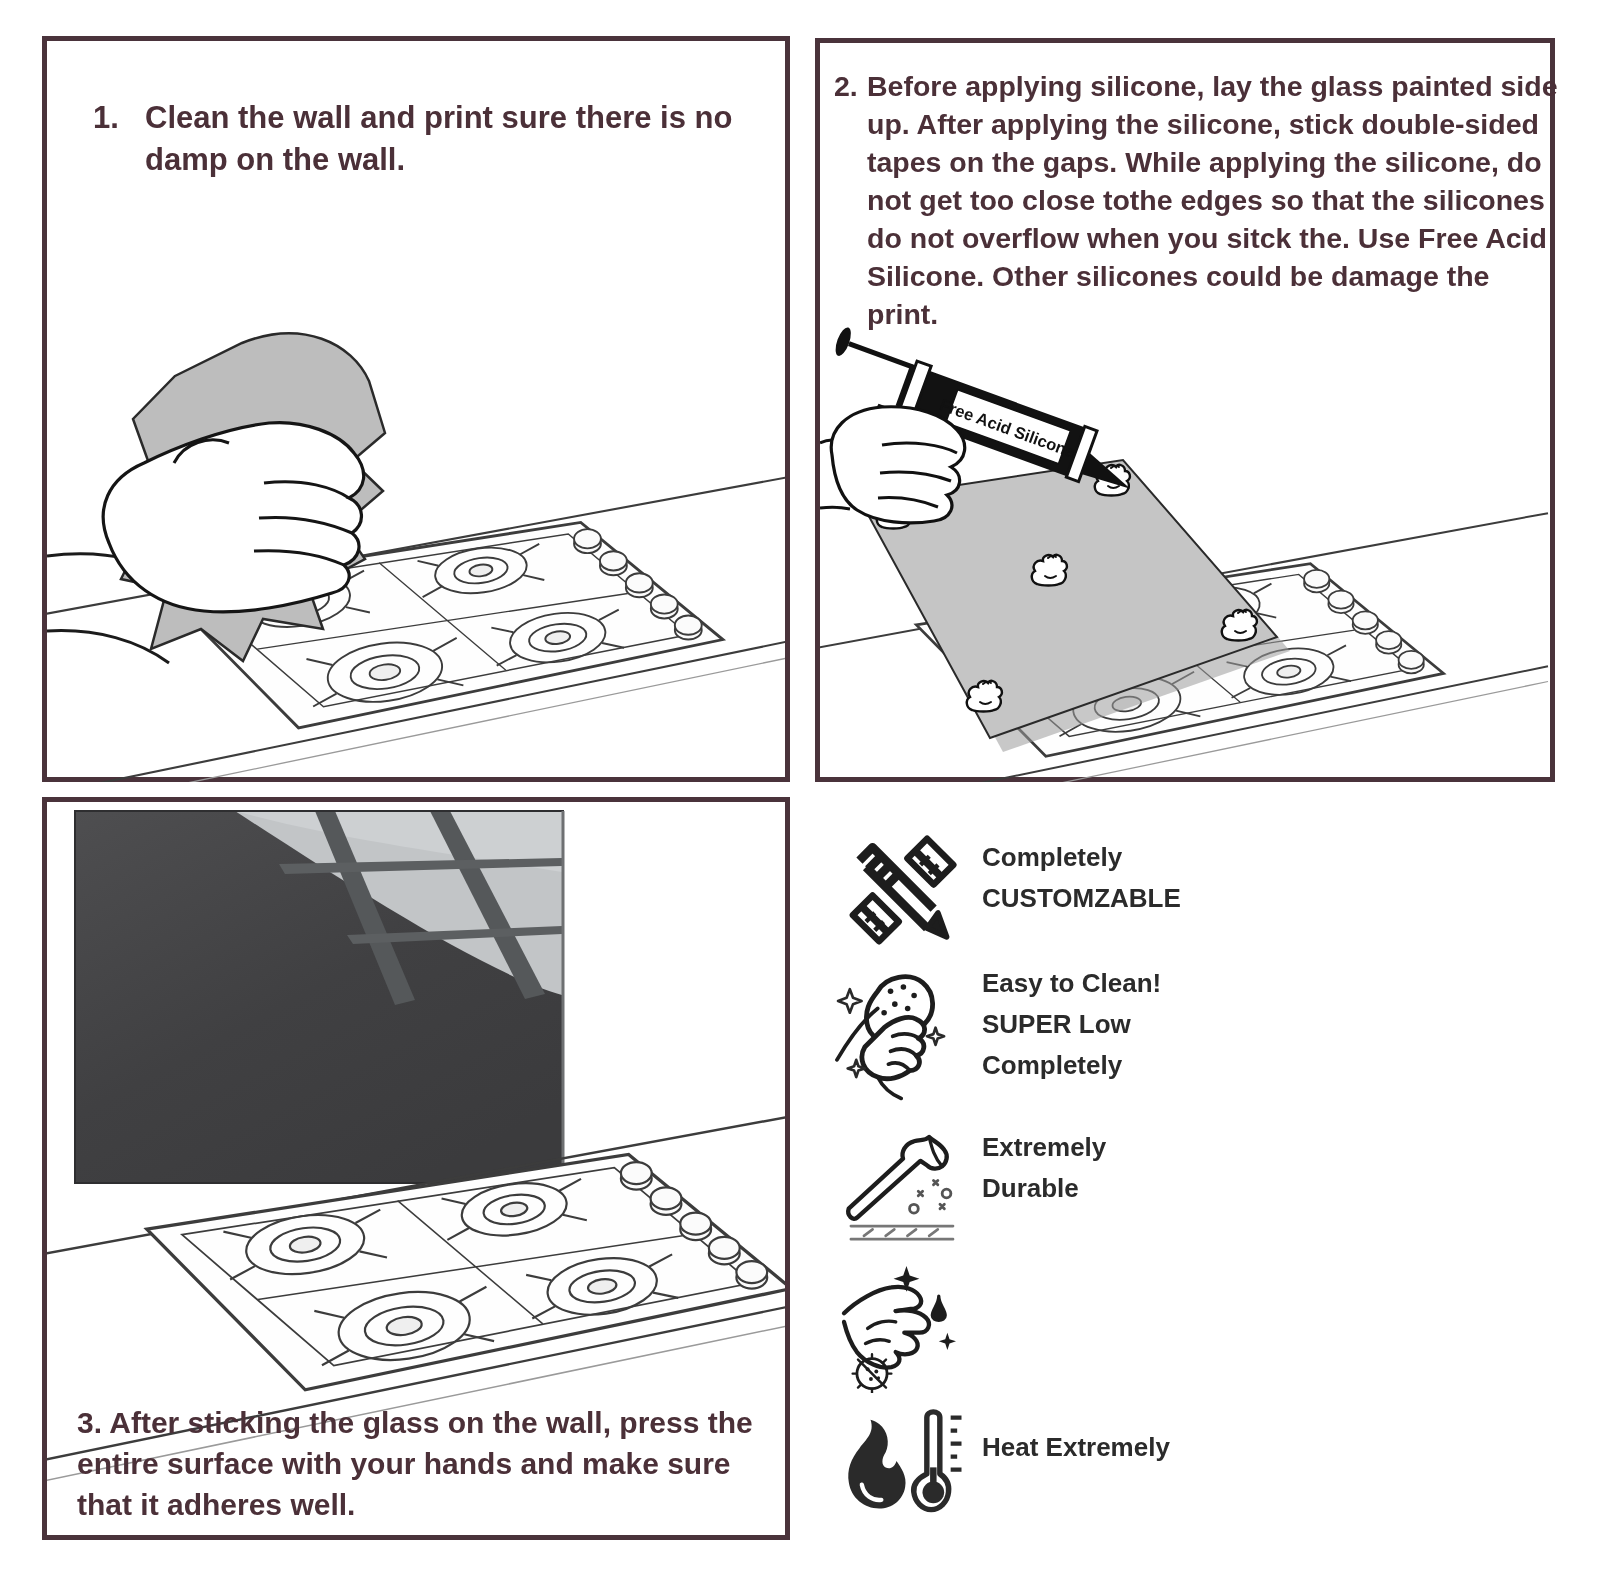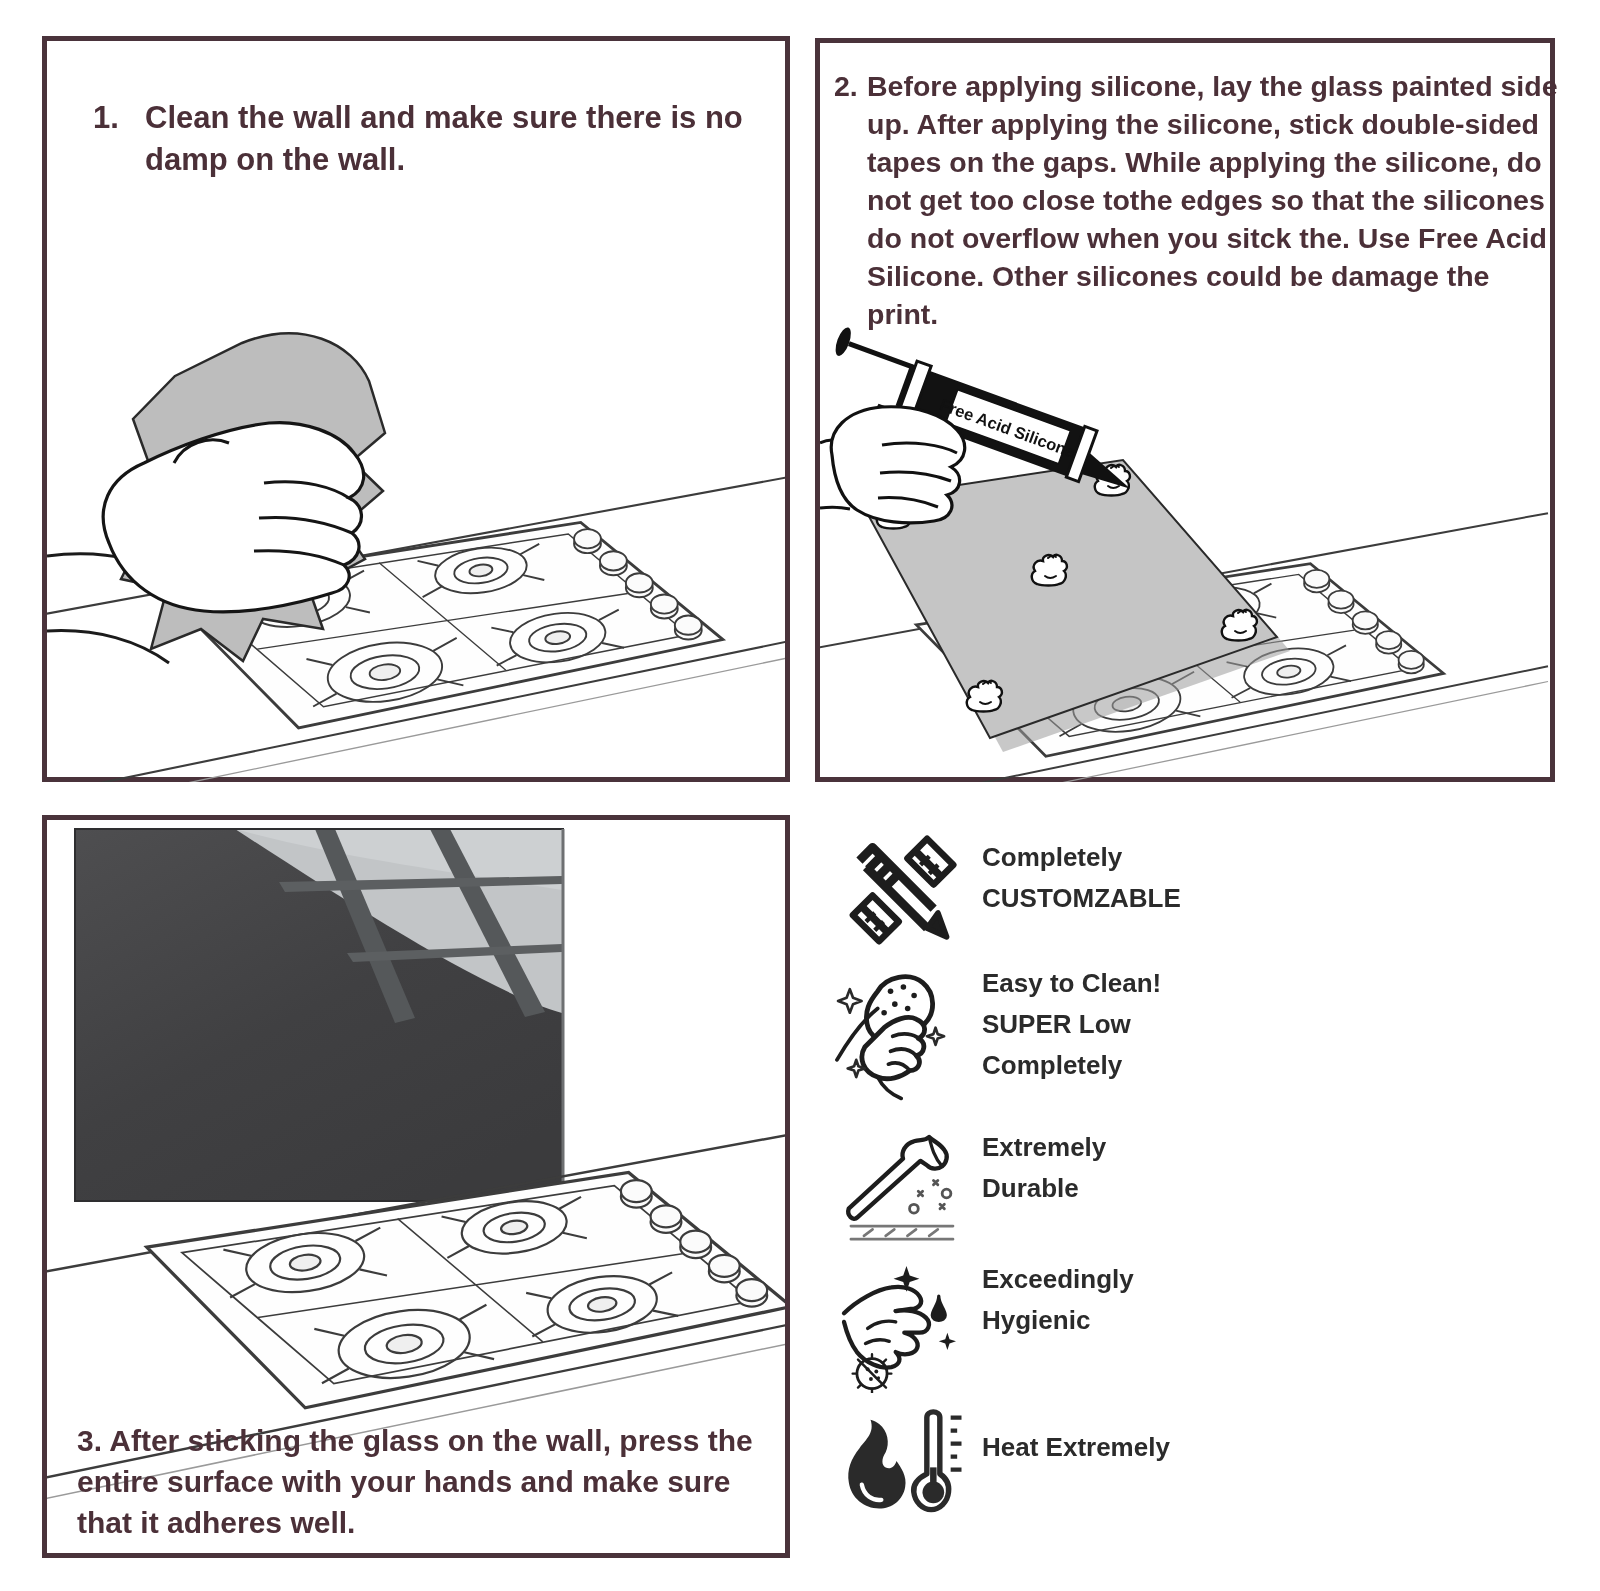--- a/index.html
+++ b/index.html
@@ -1,21 +1,21 @@
 <!DOCTYPE html>
 <html><head>
 <meta charset="utf-8">
 <style>
   html,body{margin:0;padding:0;background:#ffffff;}
   .page{position:relative;width:1600px;height:1591px;background:#ffffff;overflow:hidden;
         font-family:"Liberation Sans", sans-serif;}
   .panel{position:absolute;border:5px solid #4a333b;background:#ffffff;box-sizing:border-box;}
   #panel1{left:42px;top:36px;width:748px;height:746px;}
   #panel2{left:815px;top:38px;width:740px;height:744px;}
-  #panel3{left:42px;top:797px;width:748px;height:743px;margin-top:18px;}
+  #panel3{left:42px;top:797px;width:748px;height:743px;}
   .step{position:relative;color:#4b3038;font-weight:700;}
   .step .num{position:absolute;left:0;top:0;}
   #step1{left:46px;top:56px;width:656px;font-size:31px;line-height:42px;padding-left:52px;}
   #step2{left:14px;top:24px;width:700px;font-size:28.5px;line-height:38px;padding-left:33px;}
   #step3{position:absolute;left:30px;top:600px;width:700px;font-size:30px;line-height:41px;
          color:#4b3038;font-weight:700;}
   .ill{position:absolute;}
   .features{position:absolute;left:830px;top:815px;width:700px;height:760px;}
   .feature-icon{position:absolute;}
   .feature-label{position:absolute;color:#2b2b2b;font-weight:700;font-size:26px;line-height:41px;}
@@ -78,21 +78,21 @@
         <path d="M-13,12 C-19,10 -20,2 -15,-1 C-19,-7 -13,-13 -7,-11 C-8,-16 -1,-19 3,-15 C5,-19 12,-17 12,-11 C17,-11 19,-4 14,-1 C18,3 15,11 9,12 C5,14 -8,14 -13,12 Z" fill="#ffffff" stroke="#111111" stroke-width="2.4"></path>
         <path d="M-5,4 Q0,8 6,4" stroke="#111111" fill="none" stroke-width="2" stroke-linecap="round"></path>
         <path d="M-2,-14 q4,-4 8,-1" stroke="#111111" fill="none" stroke-width="2" stroke-linecap="round"></path>
       </g>
     </defs>
   </svg>
 
   <div class="panel" id="panel1">
     <div class="step" id="step1">
       <span class="num">1.</span>
-      <span>Clean the wall and make sure there is no damp on the wall.</span>
+      <span>Clean the wall and print sure there is no damp on the wall.</span>
     </div>
     <svg class="ill" style="left:0;top:240px" width="738" height="501" viewBox="0 0 738 501">
       <use href="#stove-art" transform="translate(0,36) scale(0.96)"></use>
       <g>
         <path d="M0,275 C55,268 95,278 128,295 M0,350 C50,347 92,360 122,382" stroke="#1b1b1b" fill="none" stroke-width="3"></path>
         <path d="M128,95 L195,62 C255,38 305,62 322,100 L338,152 L305,180 L336,210 L295,245 L318,278 L262,308 L276,348 L216,338 L196,380 L154,348 L104,368 L120,308 L74,298 L98,250 L64,218 L104,188 L86,138 Z" fill="#bdbdbd" stroke="#2a2a2a" stroke-width="2.5"></path>
         <path d="M62,262 C47,227 62,197 97,182 C127,167 177,147 222,142 C257,139 292,152 307,172 C322,190 319,208 302,217 C317,224 319,242 305,252 C317,262 313,278 297,284 C307,294 302,308 285,312 C247,324 197,334 157,330 C112,326 77,302 62,262 Z" fill="#ffffff" stroke="#151515" stroke-width="3.2"></path>
         <path d="M217,202 C257,197 287,207 302,217 M212,237 C252,234 282,242 305,252 M207,270 C247,268 275,274 297,284 M127,182 C137,162 162,154 182,162" stroke="#151515" fill="none" stroke-width="3"></path>
       </g>
     </svg>
@@ -255,24 +255,20 @@
           <g fill="#1d1d1d" stroke="none">
             <circle cx="30" cy="108" r="1.8"></circle>
               <circle cx="38" cy="110" r="1.8"></circle>
               <circle cx="33" cy="117" r="1.8"></circle>
               <circle cx="40" cy="116" r="1.5"></circle>
           </g>
           <path d="M25,103 L43,121" stroke-width="2.4"></path>
         </g>
       </g>
     </svg>
-    <div class="feature-label" style="left:152px;top:444px">
-      <div>Exceedingly</div>
-      <div>Hygienic</div>
-    </div>
 
     <svg class="feature-icon" style="left:8px;top:585px" width="130" height="125" viewBox="0 0 120 115">
       <g>
         <path d="M30,18 C34,30 26,36 20,44 C12,54 8,64 10,76 C12,90 24,100 38,100 C50,100 60,92 62,80 C64,70 58,62 54,56 C52,62 48,64 44,62 C40,60 40,54 44,48 C48,40 46,28 38,22 C36,20 33,19 30,18 Z" fill="#2a2a2a"></path>
         <path d="M22,78 C24,88 32,93 40,92" stroke="#ffffff" stroke-width="4" fill="none" stroke-linecap="round"></path>
         <g stroke="#2a2a2a" fill="none" stroke-width="5">
           <path d="M82,16 C82,9 94,9 94,16 L94,68 C100,72 103,78 102,85 C101,94 94,101 86,101 C78,101 71,94 70,85 C69,78 74,72 82,68 Z" stroke-linejoin="round"></path>
           <circle cx="88" cy="85" r="10" fill="#2a2a2a" stroke="none"></circle>
           <path d="M85,62 L85,78 L91,78 L91,62 Z" fill="#2a2a2a" stroke="none"></path>
           <path d="M104,16 L114,16 M104,28 L110,28 M104,40 L114,40 M104,52 L110,52 M104,64 L114,64" stroke-width="4"></path>

